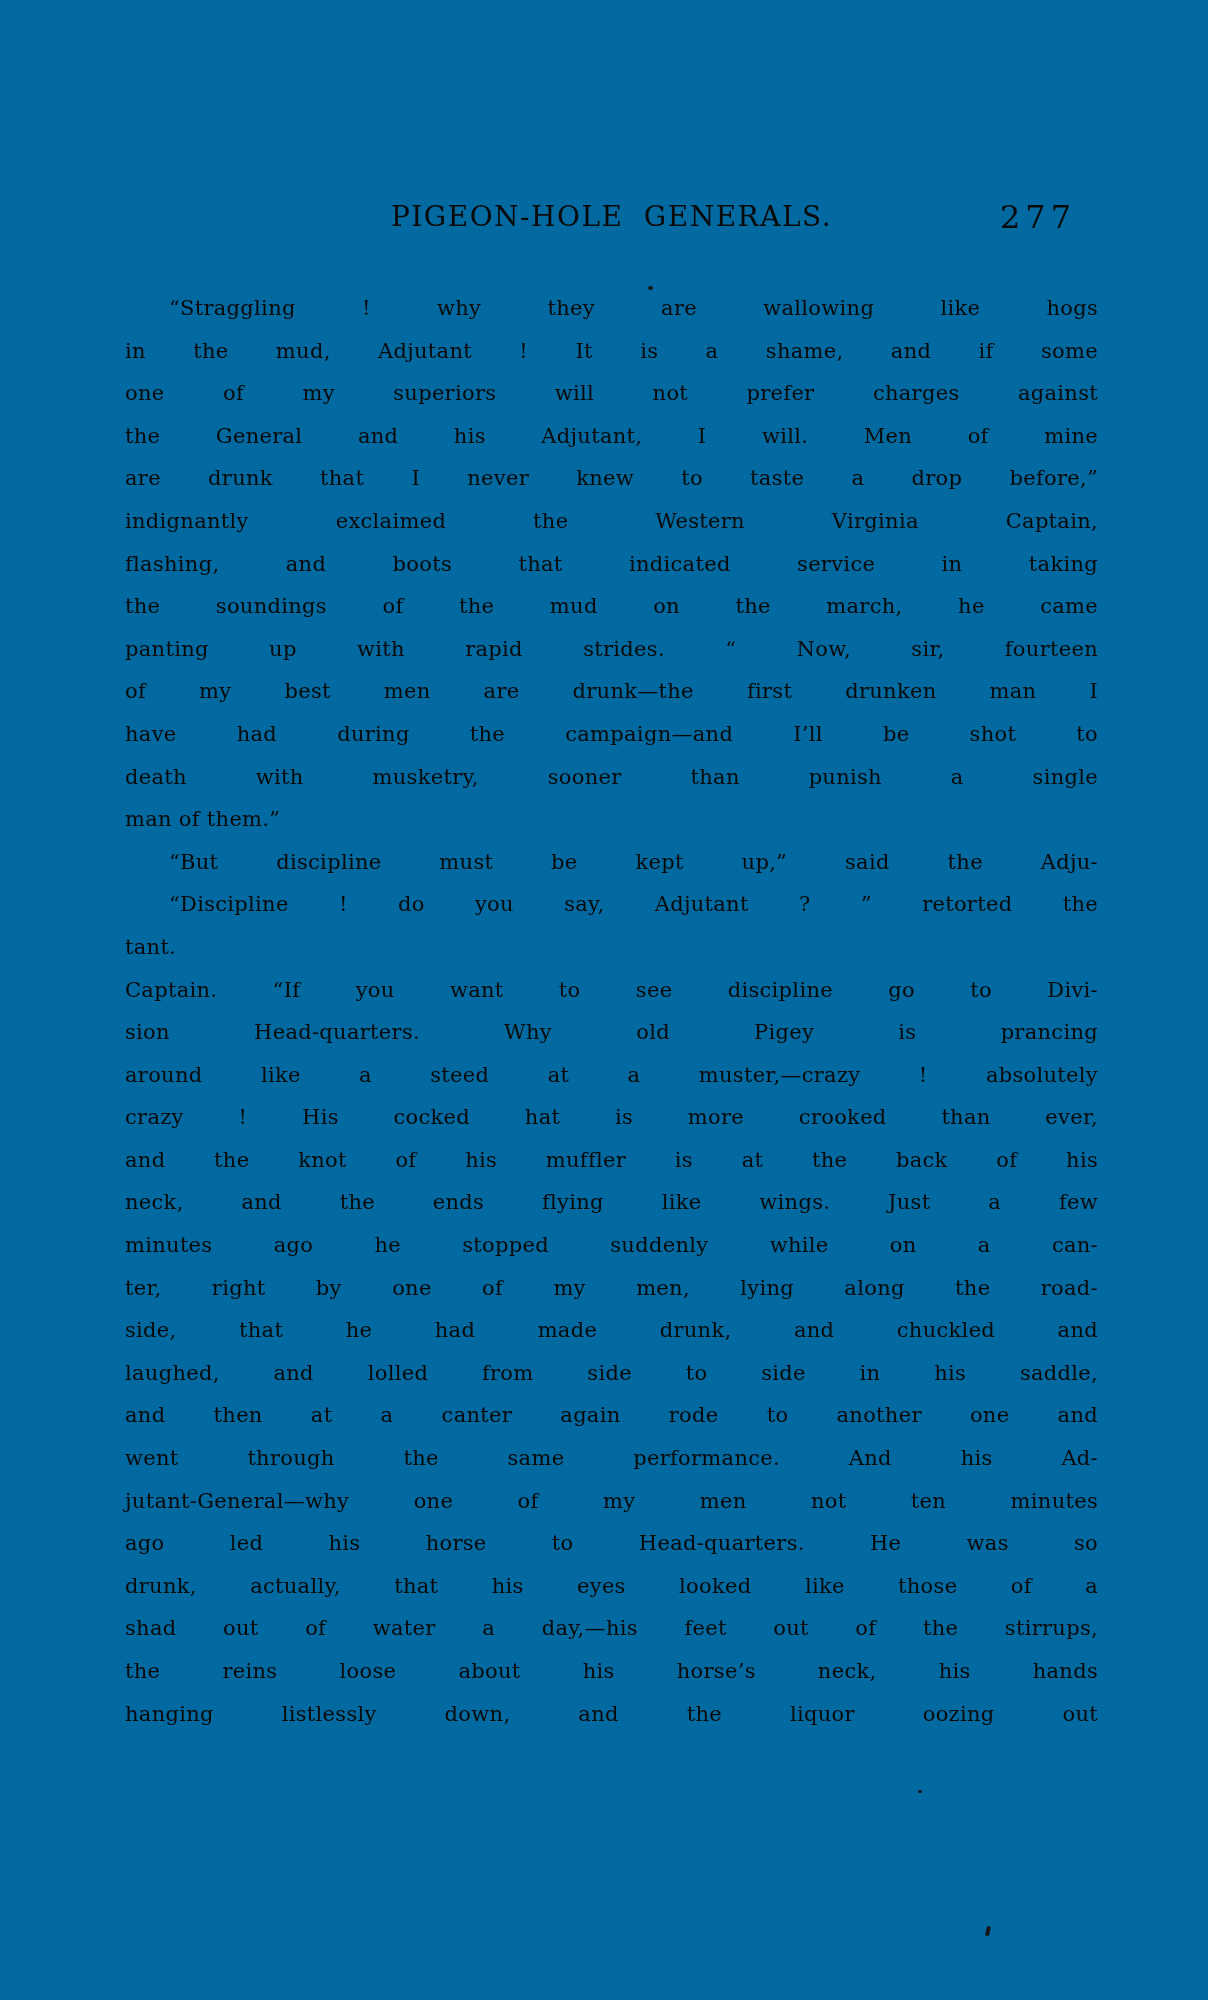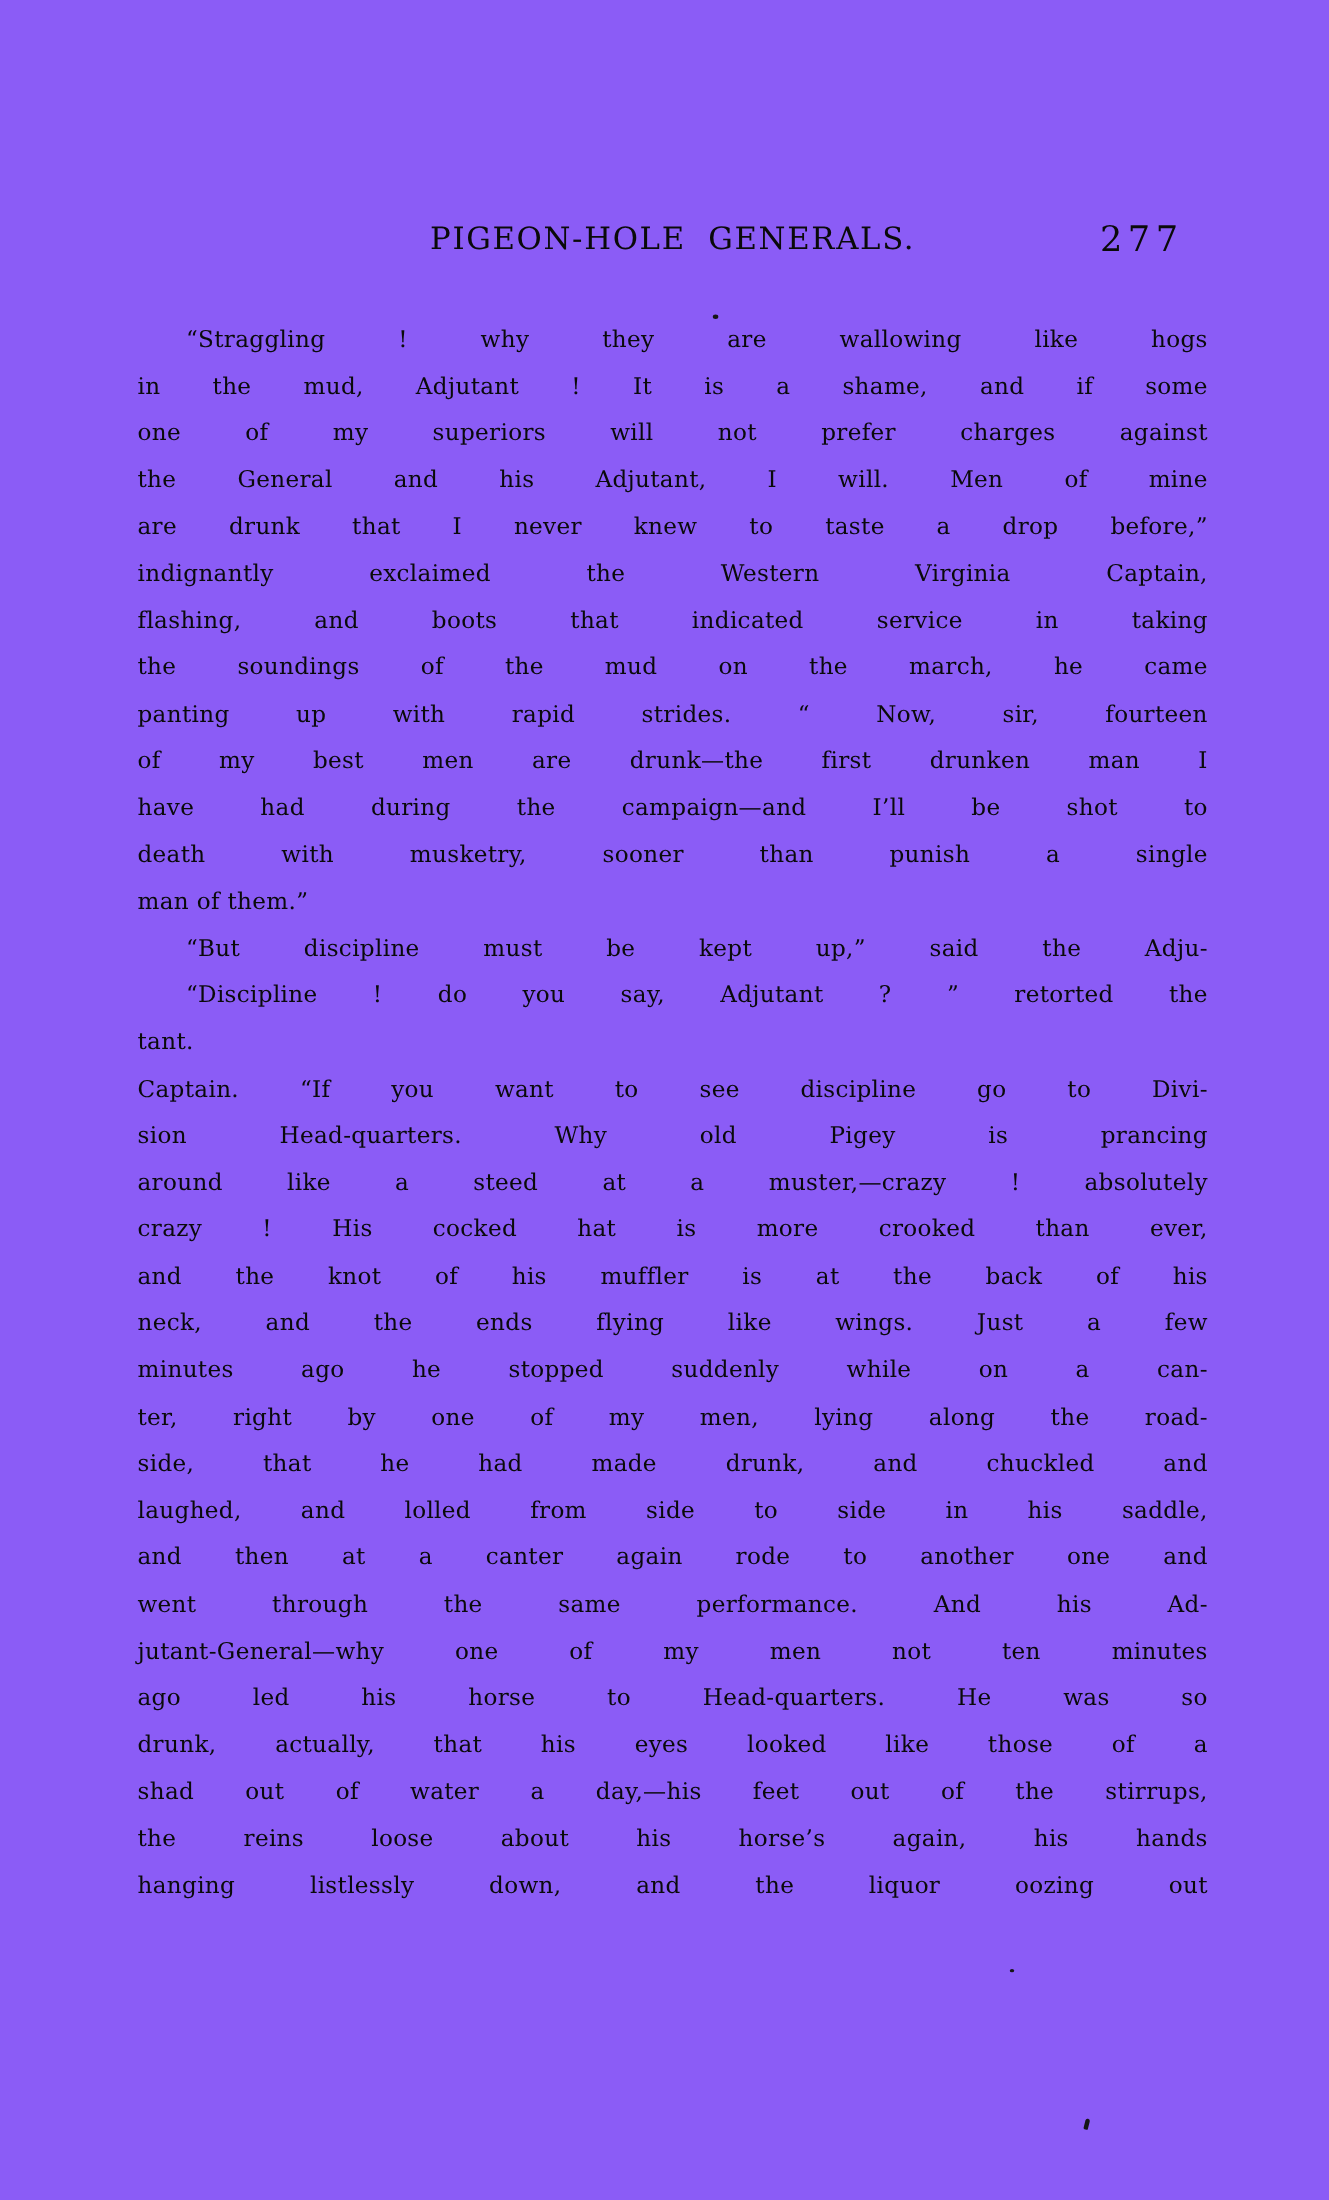--- a/index.html
+++ b/index.html
@@ -2,21 +2,21 @@
 <html><head>
   <meta charset="utf-8">
   <style>
     html, body { margin: 0; padding: 0; }
     body { background: #ffffff; }
 
     .page {
       position: relative;
       width: 1208px;
       height: 2000px;
-      background: #8b5cf6;
+      background: #0369a1;
       overflow: hidden;
       font-family: "DejaVu Serif", serif;
       color: #0a0a0a;
     }
 
     
     .head-title {
       position: absolute;
       left: 125px;
       top: 200px;
@@ -105,21 +105,21 @@
     <div class="ln">minutes ago he stopped suddenly while on a can-</div>
     <div class="ln">ter, right by one of my men, lying along the road-</div>
     <div class="ln">side, that he had made drunk, and chuckled and</div>
     <div class="ln">laughed, and lolled from side to side in his saddle,</div>
     <div class="ln">and then at a canter again rode to another one and</div>
     <div class="ln">went through the same performance. And his Ad-</div>
     <div class="ln">jutant-General—why one of my men not ten minutes</div>
     <div class="ln">ago led his horse to Head-quarters. He was so</div>
     <div class="ln">drunk, actually, that his eyes looked like those of a</div>
     <div class="ln">shad out of water a day,—his feet out of the stirrups,</div>
-    <div class="ln">the reins loose about his horse’s again, his hands</div>
+    <div class="ln">the reins loose about his horse’s neck, his hands</div>
     <div class="ln">hanging listlessly down, and the liquor oozing out</div>
   </div>
 
   <div class="speck s1"></div>
   <div class="speck s2"></div>
   <div class="speck s3"></div>
 
 </div>
 
 </body></html>

